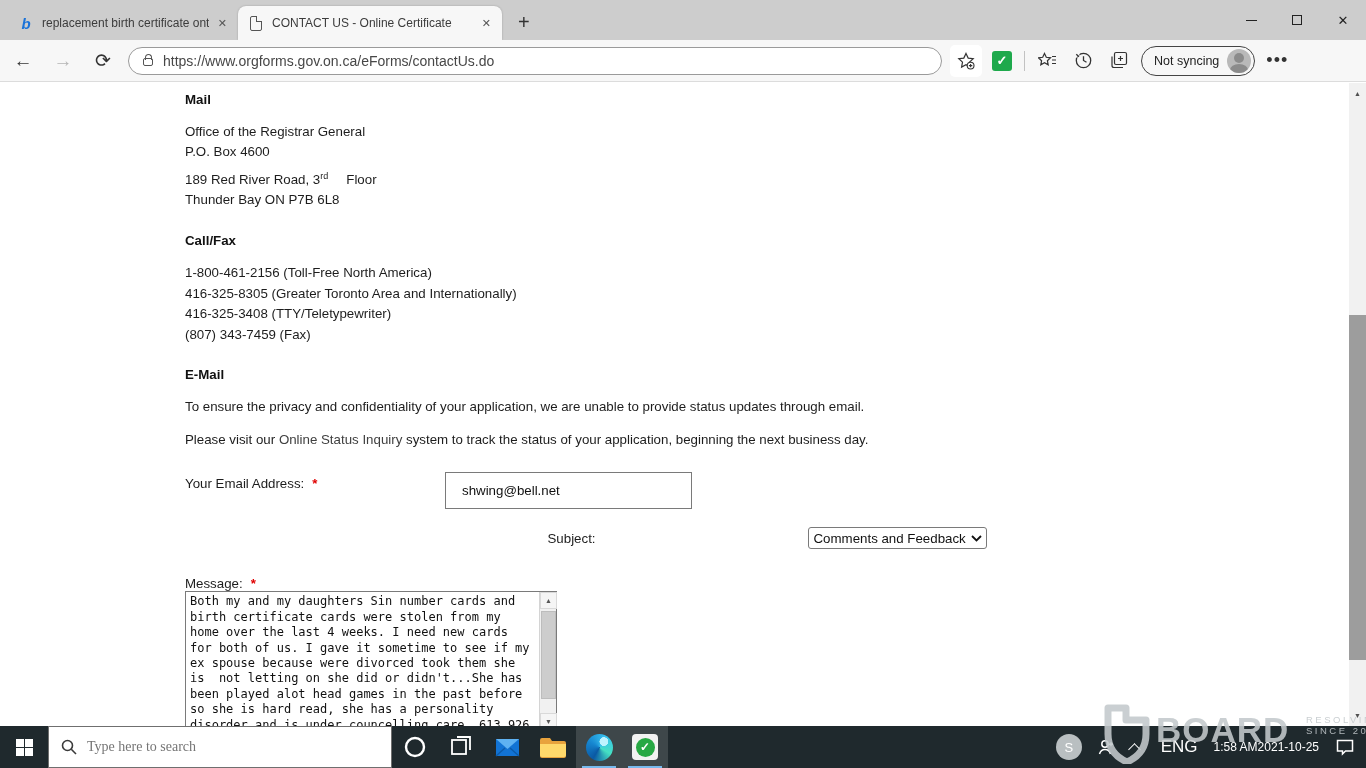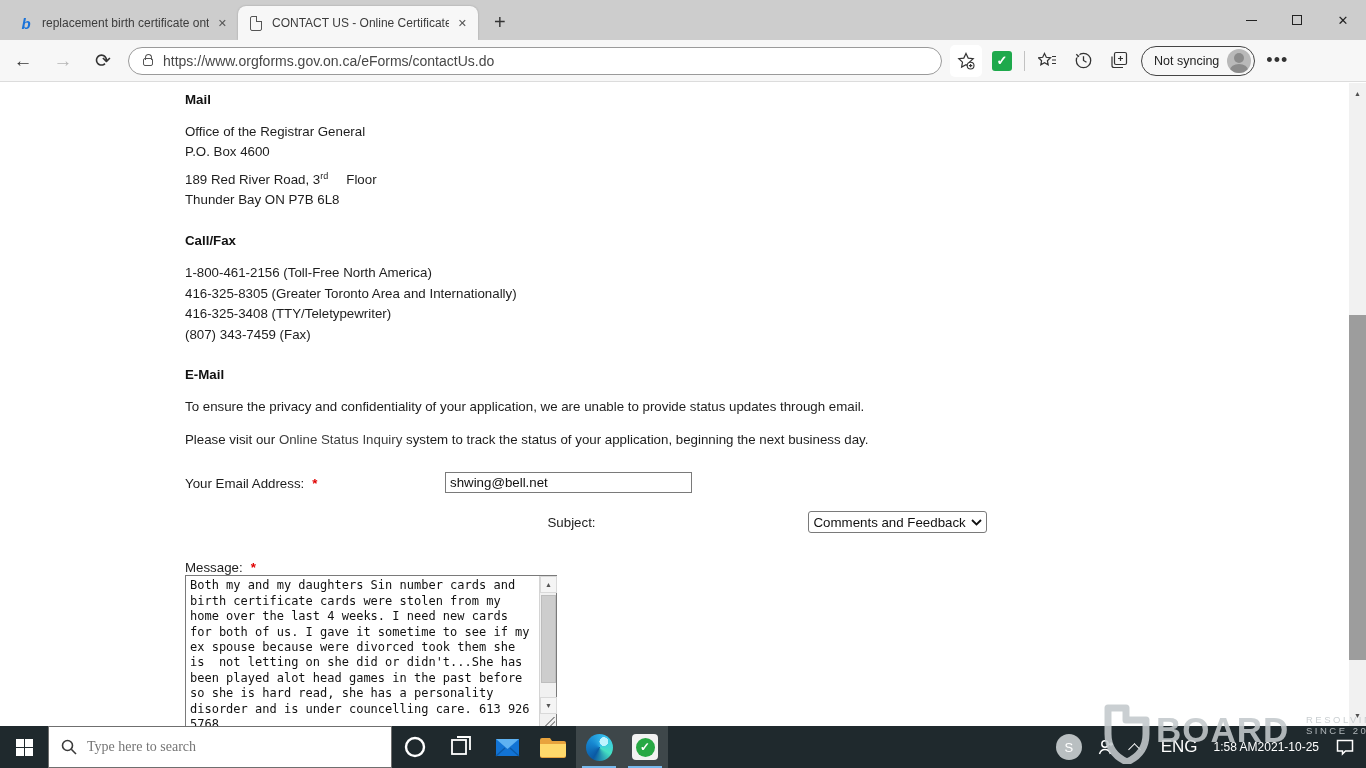--- a/index.html
+++ b/index.html
@@ -4,21 +4,21 @@
 <style>
   * { margin:0; padding:0; box-sizing:border-box; }
   html,body { width:1366px; height:768px; overflow:hidden; background:#fff;
               font-family:"Liberation Sans", sans-serif; }
   .screen { position:relative; width:1366px; height:768px; background:#fff; overflow:hidden; }
 
   
   .titlebar { position:absolute; top:0; left:0; width:1366px; height:40px; background:#cdcdcd; }
   .tabs { position:absolute; left:8px; top:0; height:40px; display:flex; align-items:flex-end; }
   .tab { display:flex; align-items:center; height:34px; padding:0 8px 0 10px; width:230px; cursor:default; }
-  .tab.active { background:#f7f7f7; border-radius:8px 8px 0 0; height:34px; width:240px;
+  .tab.active { background:#f7f7f7; border-radius:8px 8px 0 0; height:34px; width:264px;
                 box-shadow:0 0 2px rgba(0,0,0,.25); }
   .favicon { width:16px; height:16px; flex:0 0 16px; margin-right:8px; display:flex;
              align-items:center; justify-content:center; }
   .bing-b { color:#1a73d9; font-weight:bold; font-size:15px; font-style:italic; }
   .doc-icon { width:12px; height:15px; border:1.4px solid #555; border-radius:2px; position:relative; }
   .doc-icon:after { content:""; position:absolute; right:-1px; top:-1px; width:5px; height:5px;
                     background:#f7f7f7; border-left:1.4px solid #555; border-bottom:1.4px solid #555; }
   .tab-title { flex:1; font-size:12px; color:#3c3c3c; white-space:nowrap; overflow:hidden; }
   .tab-close { font-size:11px; color:#555; margin-left:6px; padding:2px 3px; }
   .newtab { font-size:20px; color:#333; margin:0 0 6px 10px; padding:0 6px; }
@@ -72,22 +72,22 @@
   .h-callfax { margin-top:23px; }
   .phones { margin-top:15px; }
   .phones p { line-height:20.5px; }
   .h-email { margin-top:22px; }
   .para { margin-top:17px; line-height:16px; }
   .green-link { color:#404040; }
   .form-area { margin-top:24px; }
   .frow { display:flex; align-items:flex-start; }
   .flabel { width:260px; font-size:13.3px; padding-top:4px; }
   .req { color:#e00000; font-weight:bold; margin-left:8px; }
-  .email-input { width:247px; height:21px; border:1px solid #7a7a7a; font-size:13.3px;
-                 font-family:"Liberation Sans",sans-serif; padding:1px 4px; background:#fff; color:#111; }
+  .email-input { width:247px; height:37px; border:1px solid #7a7a7a; font-size:13.3px;
+                 font-family:"Liberation Sans",sans-serif; padding:1px 16px; background:#fff; color:#111; }
   .row-subject { margin-top:18px;justify-content:center; }
   .select-box { width:179px; height:22px; border:1px solid #7a7a7a; border-radius:3px; background:#fff;
                 display:flex; align-items:center; padding:0 4px 0 5px; }
   .select-text { flex:1; font-size:13.3px; color:#111; white-space:nowrap; }
   .row-message { margin-top:23px;flex-direction:column; }
   .ta { position:relative; width:372px; height:157px; border:1px solid #7a7a7a; background:#fff; }
   .ta-text { position:absolute; left:0; top:1px; right:17px; bottom:0; padding:1px 2px 0 4px;
              font-family:"DejaVu Sans Mono","Liberation Mono",monospace; font-size:12px;
              line-height:15.4px; white-space:pre-wrap; color:#111; overflow:hidden; }
   .ta-sb { position:absolute; right:0; top:0; width:17px; height:155px; background:#f1f1f1;

